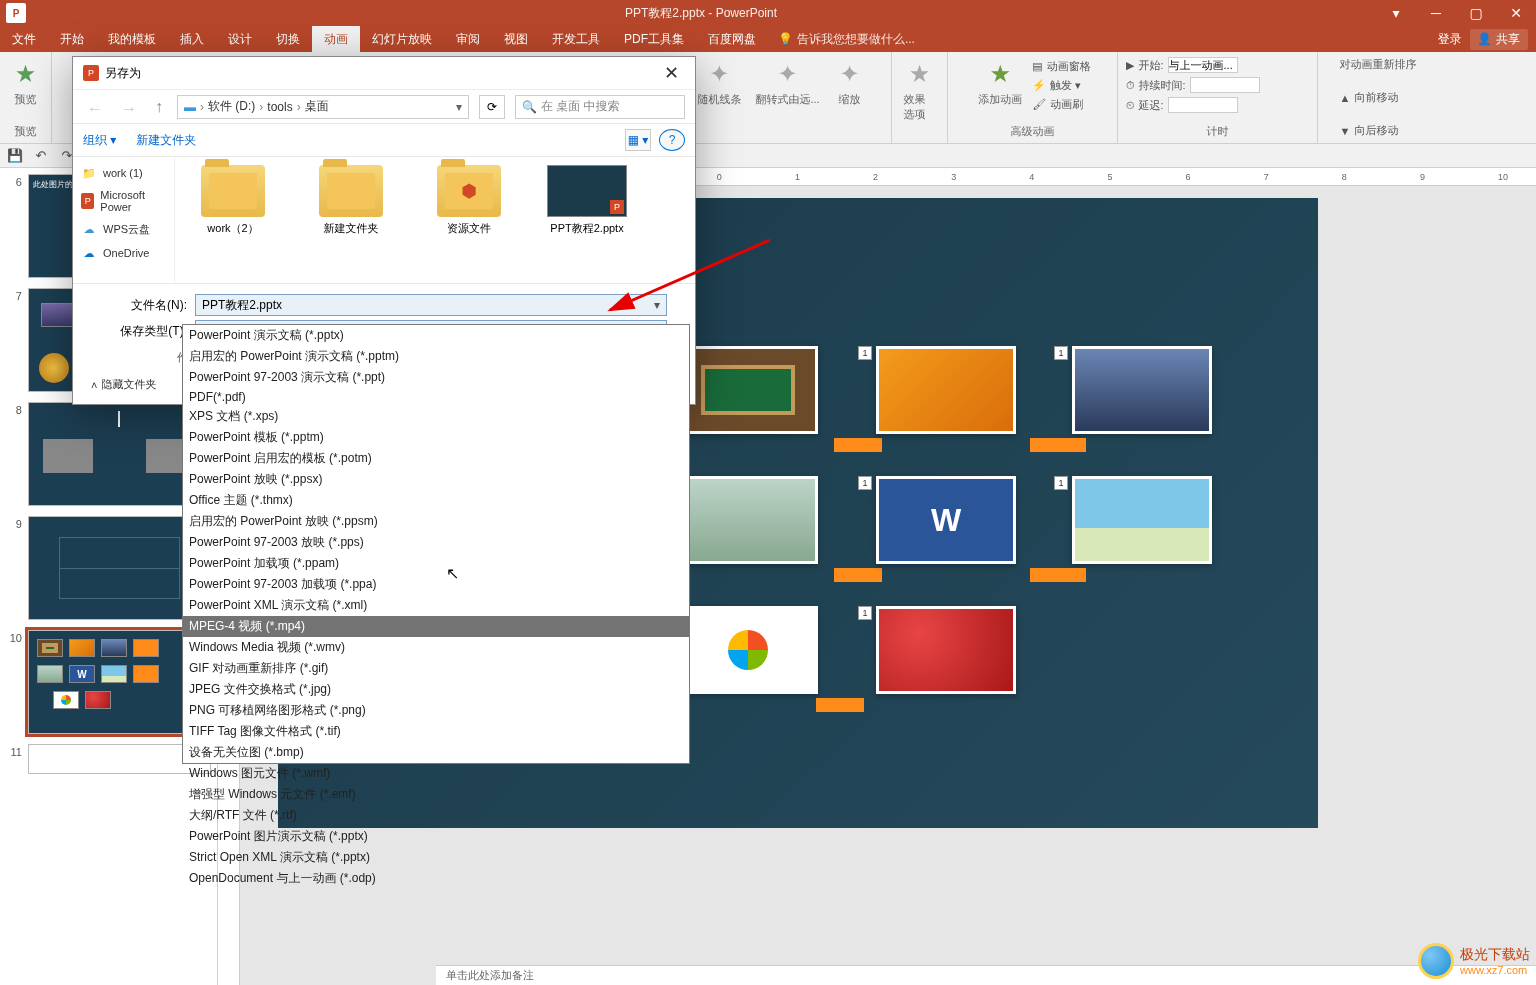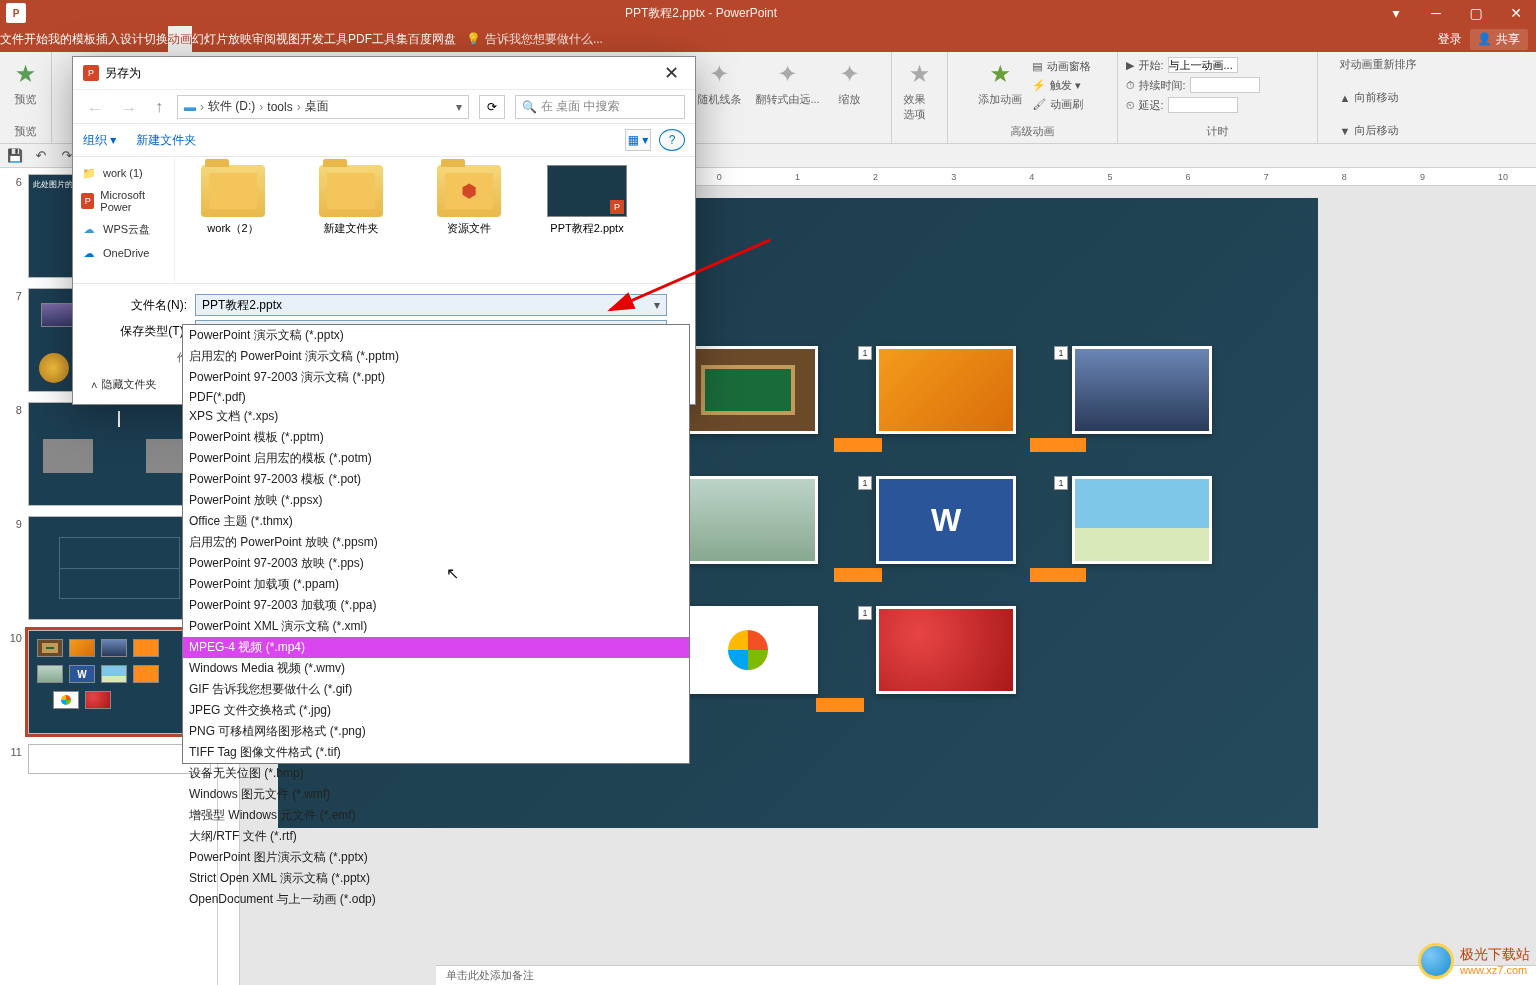--- a/index.html
+++ b/index.html
@@ -5,21 +5,21 @@
 * { margin: 0; padding: 0; box-sizing: border-box; font-family: "Microsoft YaHei", sans-serif; }
 body { background: #e6e6e6; width: 1536px; height: 985px; overflow: hidden; position: relative; }
 
 .titlebar { background: #b7472a; height: 26px; display: flex; align-items: center; color: #fff; font-size: 12px; }
 .titlebar .pp-icon { width: 20px; height: 20px; margin-left: 6px; background: #fff; color: #b7472a; display: flex; align-items: center; justify-content: center; font-size: 10px; font-weight: bold; border-radius: 2px; }
 .titlebar .title-text { flex: 1; text-align: center; opacity: .9; }
 .titlebar .win-btns { display: flex; }
 .titlebar .win-btns div { width: 40px; height: 26px; display: flex; align-items: center; justify-content: center; font-size: 14px; cursor: pointer; }
 
 .menubar { background: #b7472a; height: 26px; display: flex; align-items: center; color: #fff; font-size: 12px; }
-.menubar .tab { padding: 0 0; height: 26px; display: flex; align-items: center; cursor: pointer; text-align: center; }
+.menubar .tab { padding: 0 12px; height: 26px; display: flex; align-items: center; cursor: pointer; text-align: center; }
 .menubar .tab.active { background: #f1f1f1; color: #b7472a; }
 .menubar .spacer { flex: 1; }
 .menubar .tell-me { display: flex; align-items: center; gap: 4px; opacity: .85; padding: 0 10px; }
 .menubar .right-btns { display: flex; align-items: center; gap: 8px; padding-right: 8px; }
 .menubar .share { background: rgba(255,255,255,.15); padding: 2px 8px; border-radius: 2px; }
 
 .ribbon { background: #f1f1f1; height: 92px; border-bottom: 1px solid #d0d0d0; display: flex; }
 .ribbon .group { border-right: 1px solid #d0d0d0; padding: 4px 8px; display: flex; flex-direction: column; align-items: center; justify-content: space-between; }
 .ribbon .group-label { font-size: 11px; color: #666; text-align: center; padding-top: 2px; }
 .ribbon .big-btn { display: flex; flex-direction: column; align-items: center; font-size: 11px; color: #666; gap: 2px; cursor: pointer; padding: 2px 4px; }
@@ -82,21 +82,21 @@
 .dlg-fields { border-top: 1px solid #e8e8e8; padding: 6px 10px; }
 .dlg-fields .row { display: flex; align-items: center; gap: 8px; margin: 4px 18px; }
 .dlg-fields .row label { width: 86px; text-align: right; font-size: 12px; }
 .dlg-fields .row .combo { flex: 1; height: 22px; border: 1px solid #7a9fc4; background: #e8f0f8; display: flex; align-items: center; padding: 0 6px; position: relative; }
 .dlg-fields .row .combo .dd { margin-left: auto; color: #555; }
 .dlg-fields .meta { font-size: 11px; color: #555; padding: 4px 0 4px 94px; }
 .dlg-fields .hide-folders { font-size: 11px; color: #333; padding: 8px 0 6px 8px; display:flex; align-items:center; gap:4px; }
 
 .type-dropdown { position: absolute; left: 182px; top: 324px; width: 508px; background: #fff; border: 1px solid #7a7a7a; z-index: 200; font-size: 12px; max-height: 440px; }
 .type-dropdown .opt { padding: 2px 6px; cursor: pointer; color: #222; }
-.type-dropdown .opt.selected { background: #d946ef; color: #fff; }
+.type-dropdown .opt.selected { background: #737373; color: #fff; }
 
 .red-arrow { position: absolute; z-index: 150; pointer-events: none; }
 .cursor-ptr { position: absolute; z-index: 300; font-size: 16px; color: #000; pointer-events: none; }
 
 .watermark { position: absolute; right: 6px; bottom: 6px; z-index: 500; display: flex; align-items: center; gap: 6px; font-size: 14px; }
 .watermark .globe { width: 36px; height: 36px; border-radius: 50%; background: radial-gradient(circle at 30% 30%, #7ec8f5, #1a8fd4); border: 3px solid #ffd24d; }
 .watermark .wt { color: #c2410c; font-weight: normal; }
 .watermark .wu { color: #ff8c1a; font-size: 11px; }
 
 .img-fill.leaf { background: linear-gradient(135deg,#f49b1b,#d96d0a); }
@@ -467,31 +467,30 @@
 </div>
 
 <div class="type-dropdown" id="type-dd">
     <div class="opt">PowerPoint 演示文稿 (*.pptx)</div>
     <div class="opt">启用宏的 PowerPoint 演示文稿 (*.pptm)</div>
     <div class="opt">PowerPoint 97-2003 演示文稿 (*.ppt)</div>
     <div class="opt">PDF(*.pdf)</div>
     <div class="opt">XPS 文档 (*.xps)</div>
     <div class="opt">PowerPoint 模板 (*.pptm)</div>
     <div class="opt">PowerPoint 启用宏的模板 (*.potm)</div>
-    <div class="opt">PowerPoint 97-2003 模板 (*.pot)</div>
     <div class="opt">PowerPoint 放映 (*.ppsx)</div>
     <div class="opt">Office 主题 (*.thmx)</div>
     <div class="opt">启用宏的 PowerPoint 放映 (*.ppsm)</div>
     <div class="opt">PowerPoint 97-2003 放映 (*.pps)</div>
     <div class="opt">PowerPoint 加载项 (*.ppam)</div>
     <div class="opt">PowerPoint 97-2003 加载项 (*.ppa)</div>
     <div class="opt">PowerPoint XML 演示文稿 (*.xml)</div>
     <div class="opt selected">MPEG-4 视频 (*.mp4)</div>
     <div class="opt">Windows Media 视频 (*.wmv)</div>
-    <div class="opt">GIF 告诉我您想要做什么 (*.gif)</div>
+    <div class="opt">GIF 对动画重新排序 (*.gif)</div>
     <div class="opt">JPEG 文件交换格式 (*.jpg)</div>
     <div class="opt">PNG 可移植网络图形格式 (*.png)</div>
     <div class="opt">TIFF Tag 图像文件格式 (*.tif)</div>
     <div class="opt">设备无关位图 (*.bmp)</div>
     <div class="opt">Windows 图元文件 (*.wmf)</div>
     <div class="opt">增强型 Windows 元文件 (*.emf)</div>
     <div class="opt">大纲/RTF 文件 (*.rtf)</div>
     <div class="opt">PowerPoint 图片演示文稿 (*.pptx)</div>
     <div class="opt">Strict Open XML 演示文稿 (*.pptx)</div>
     <div class="opt">OpenDocument 与上一动画 (*.odp)</div>

